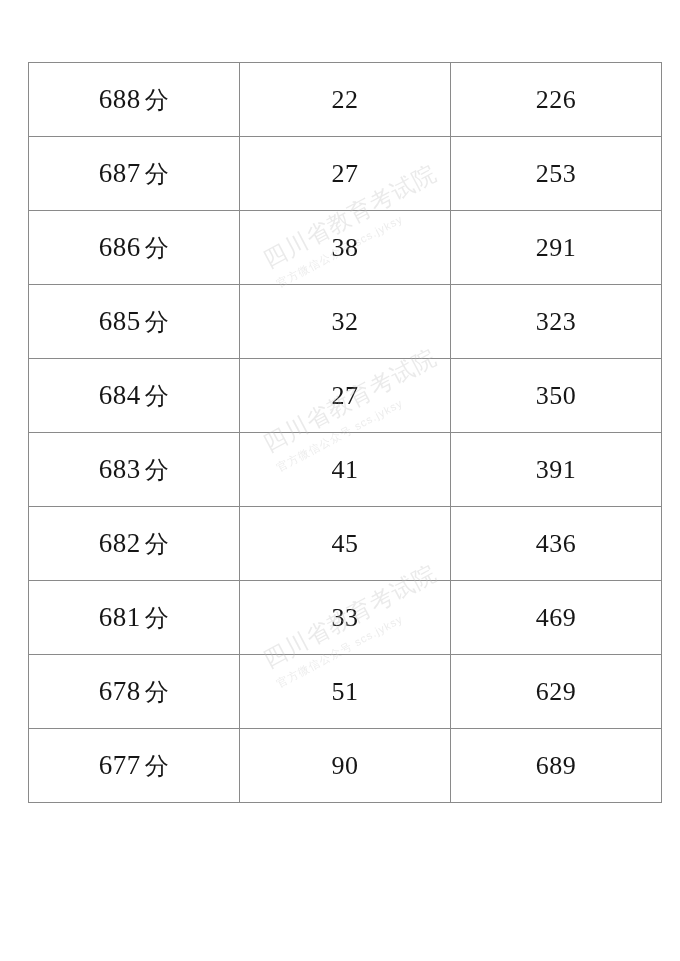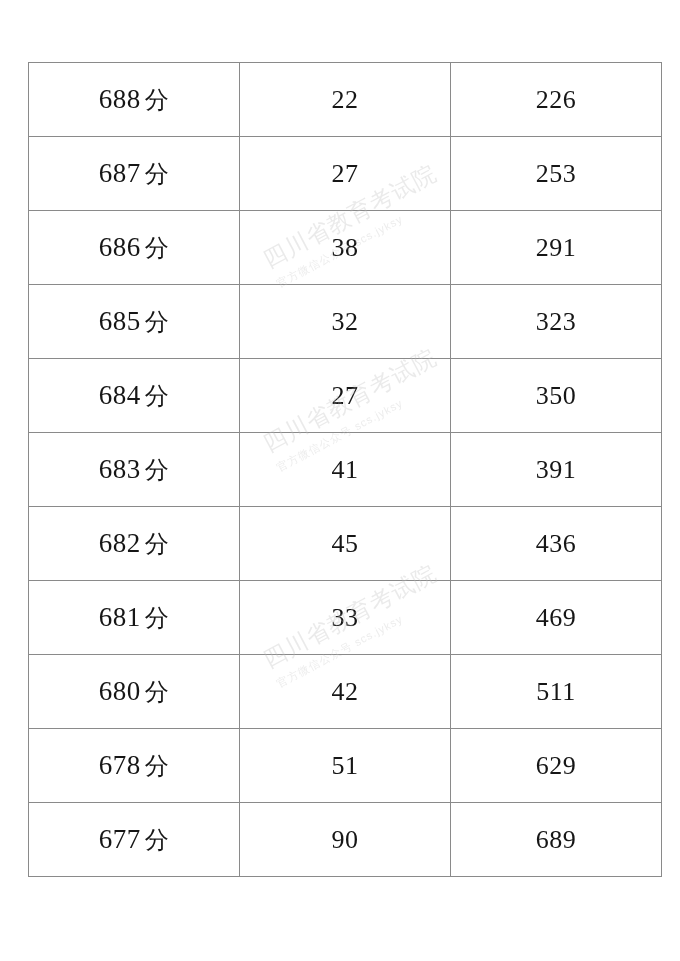--- a/index.html
+++ b/index.html
@@ -128,25 +128,20 @@
         <td class="col-score score-cell"><span class="num">682</span><span class="unit">分</span></td>
         <td class="col-count">45</td>
         <td class="col-total">436</td>
       </tr>
       <tr>
         <td class="col-score score-cell"><span class="num">681</span><span class="unit">分</span></td>
         <td class="col-count">33</td>
         <td class="col-total">469</td>
       </tr>
       <tr>
-        <td class="col-score score-cell"><span class="num">680</span><span class="unit">分</span></td>
-        <td class="col-count">42</td>
-        <td class="col-total">511</td>
-      </tr>
-      <tr>
         <td class="col-score score-cell"><span class="num">678</span><span class="unit">分</span></td>
         <td class="col-count">51</td>
         <td class="col-total">629</td>
       </tr>
       <tr>
         <td class="col-score score-cell"><span class="num">677</span><span class="unit">分</span></td>
         <td class="col-count">90</td>
         <td class="col-total">689</td>
       </tr>
     </tbody>

